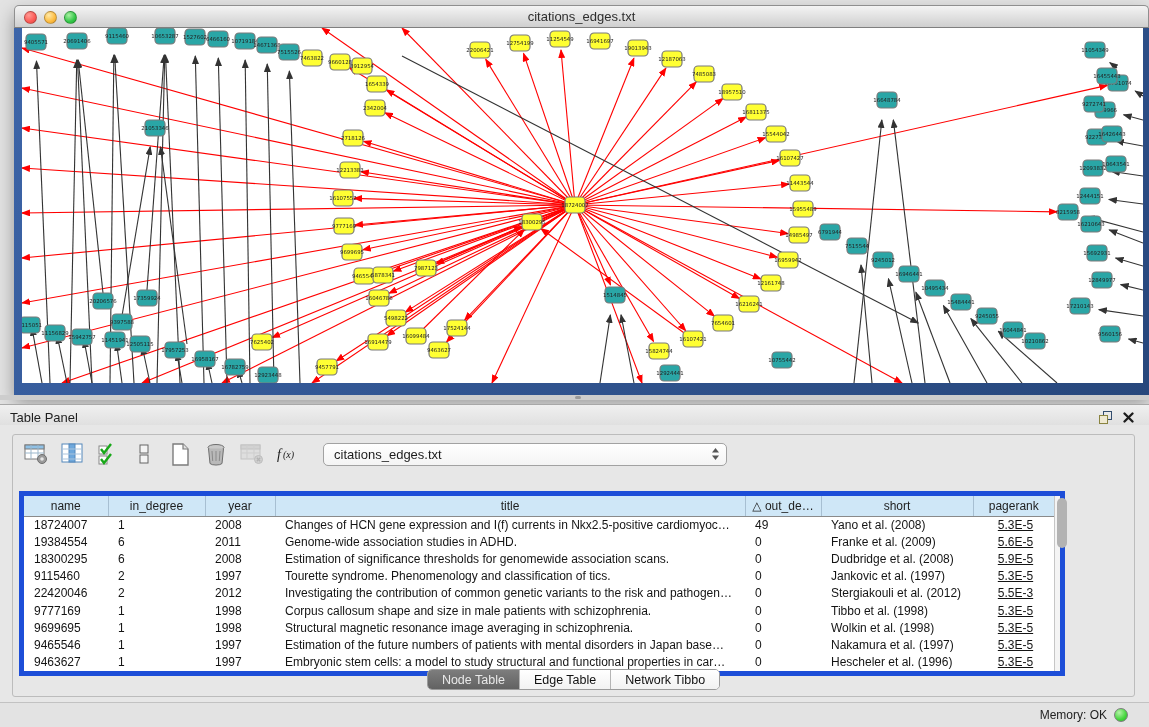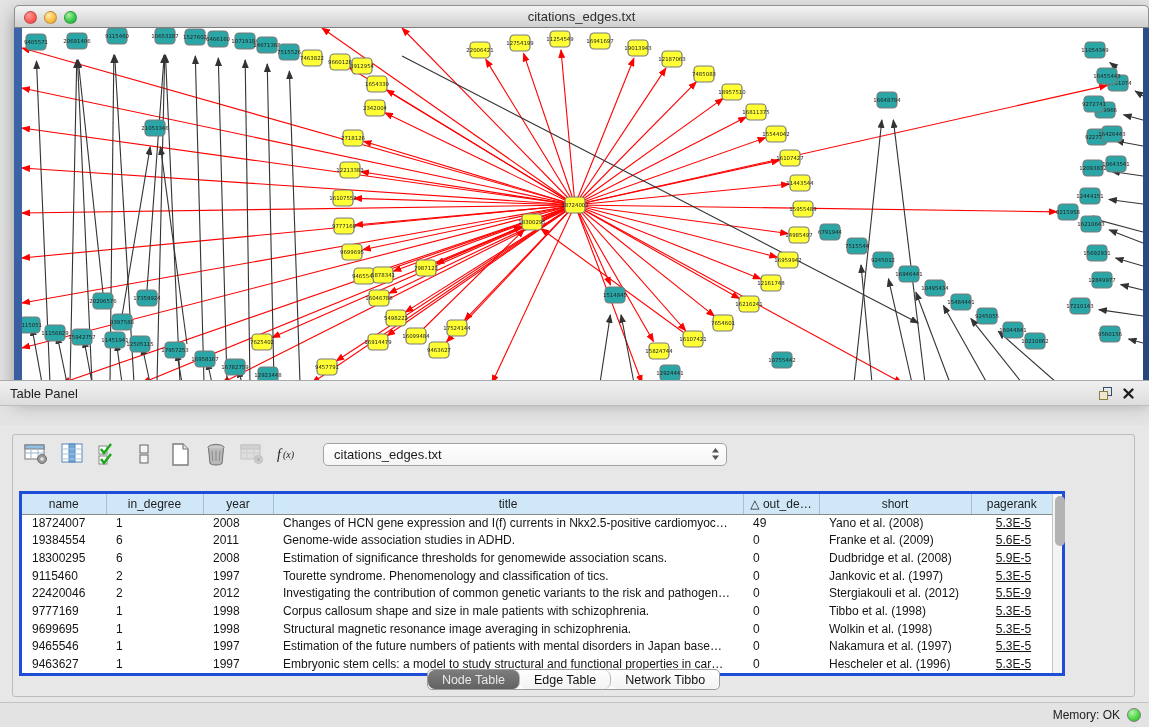--- a/index.html
+++ b/index.html
@@ -26,64 +26,64 @@
     padding:0 6px 12px 8px; }
   .net-canvas{ width:100%; height:100%; background:#ffffff; position:relative; overflow:hidden;}
   .net-canvas svg{ position:absolute; left:0; top:0; width:100%; height:100%;}
 
   
   .splitter{ position:absolute; left:0; top:395px; width:100%; height:5px; background:#cdcdcd;}
   .splitter .dimple{ position:absolute; left:50%; top:1px; width:6px; height:3px;
     border-radius:2px; background:#9a9a9a;}
 
   
-  .panel-header{ position:absolute; left:0; top:380px; width:100%; height:24px;
+  .panel-header{ position:absolute; left:0; top:404px; width:100%; height:24px;
     background:linear-gradient(#f0f0f0,#dddddd); border-top:1px solid #a8a8a8;
     border-bottom:1px solid #bdbdbd; display:flex; align-items:center; padding:12px 10px;}
   .panel-title{ font-size:13px; color:#1f1f1f;}
   .panel-header .spacer{ flex:1;}
   .panel-hbtn{ width:22px; height:18px; display:flex; align-items:center; justify-content:center; cursor:default;}
 
   .panel-body{ position:absolute; left:0; top:425px; width:100%; height:277px; background:#e7e7e7;}
   .panel-inner{ position:absolute; left:12px; right:14px; top:9px; bottom:5px;
     border:1px solid #bcbcbc; border-radius:3px; background:#e7e7e7;}
 
   .toolbar{ display:flex; align-items:center; height:38px; padding-left:8px; gap:6px;}
   .tool-btn{ width:30px; height:28px; display:flex; align-items:center; justify-content:center; background:transparent; border:none;}
   .tool-btn.disabled{ opacity:.55;}
   .combo{ margin-left:14px; width:404px; height:23px; background:linear-gradient(#ffffff,#f4f4f4);
     border:1px solid #a2a2a2; border-radius:5px; display:flex; align-items:center; padding:0 6px 0 10px;}
   .combo-value{ flex:1; font-size:13px; color:#1c1c1c;}
 
   .table-wrap{ position:absolute; left:6px; top:56px; width:1046px; height:185px;
-    background:#ffffff; border:3px solid #1d4ed8; display:flex;}
+    background:#ffffff; border:5px solid #1d4ed8; display:flex;}
   table.data{ border-collapse:collapse; table-layout:fixed; width:1030px; height:100%;}
   table.data th{ background:#cfe7f7; font-weight:normal; font-size:12px; color:#1e1e1e;
     border-right:1px solid #a7bfd2; border-bottom:1px solid #8a8a8a; height:20px;
     text-align:center; overflow:hidden; white-space:nowrap;}
   table.data th:last-child{ border-right:none;}
   table.data td{ font-size:12px; color:#141414; height:16px; padding:0 6px 0 10px;
     overflow:hidden; white-space:nowrap; text-overflow:ellipsis;}
   td.c-short{ text-align:left; padding:0 4px;}
   td.c-pagerank{ text-align:center; padding:0 4px;text-decoration:underline;}
   .vscroll{ width:15px; background:#f4f4f4; border-left:1px solid #c6c6c6; position:relative;}
   .vscroll .thumb{ position:absolute; left:2px; top:2px; width:10px; height:50px;
     border-radius:5px; background:#b3b3b3;}
 
   .tabbar{ position:absolute; left:0; right:0; bottom:6px; display:flex; justify-content:center;}
   .segmented{ display:flex; border:1px solid #9b9b9b; border-radius:5px; overflow:hidden;
     background:#fdfdfd; height:21px;}
   .seg{ font-size:12.5px; padding:0 14px; display:flex; align-items:center; color:#111;
-    border-right:1px solid #b5b5b5; background:linear-gradient(#ffffff,#f2f2f2);border-radius:7px;}
+    border-right:1px solid #b5b5b5; background:linear-gradient(#ffffff,#f2f2f2);}
   .seg:last-child{ border-right:none;}
   .seg.selected{ background:linear-gradient(#7d7d7d,#626262); color:#e9e9e9;}
 
   
   .statusbar{ position:absolute; left:0; bottom:0; width:100%; height:25px; background:#e3e3e3;
-    border-top:1px solid #c2c2c2; display:flex; align-items:center; justify-content:flex-end; padding-right:8px; gap:7px;}
+    border-top:1px solid #c2c2c2; display:flex; align-items:center; justify-content:flex-end; padding-right:21px; gap:7px;}
   .memory-label{ font-size:12px; color:#222;}
   .mem-dot{ width:14px; height:14px; border-radius:50%;
     background:radial-gradient(circle at 35% 30%, #b5f3a8, #44d53c 60%, #2fae2c);
     border:1px solid #7d7d7d;}
 </style>
 </head>
 <body>
 
 <div class="network-window">
   <div class="titlebar">
@@ -743,21 +743,21 @@
               <td class="c-short">Jankovic et al. (1997)</td>
               <td class="c-pagerank">5.3E-5</td>
             </tr>
             <tr>
               <td class="c-name">22420046</td>
               <td class="c-indegree">2</td>
               <td class="c-year">2012</td>
               <td class="c-title">Investigating the contribution of common genetic variants to the risk and pathogen…</td>
               <td class="c-outdegree">0</td>
               <td class="c-short">Stergiakouli et al. (2012)</td>
-              <td class="c-pagerank">5.5E-9</td>
+              <td class="c-pagerank">5.5E-3</td>
             </tr>
             <tr>
               <td class="c-name">9777169</td>
               <td class="c-indegree">1</td>
               <td class="c-year">1998</td>
               <td class="c-title">Corpus callosum shape and size in male patients with schizophrenia.</td>
               <td class="c-outdegree">0</td>
               <td class="c-short">Tibbo et al. (1998)</td>
               <td class="c-pagerank">5.3E-5</td>
             </tr>

